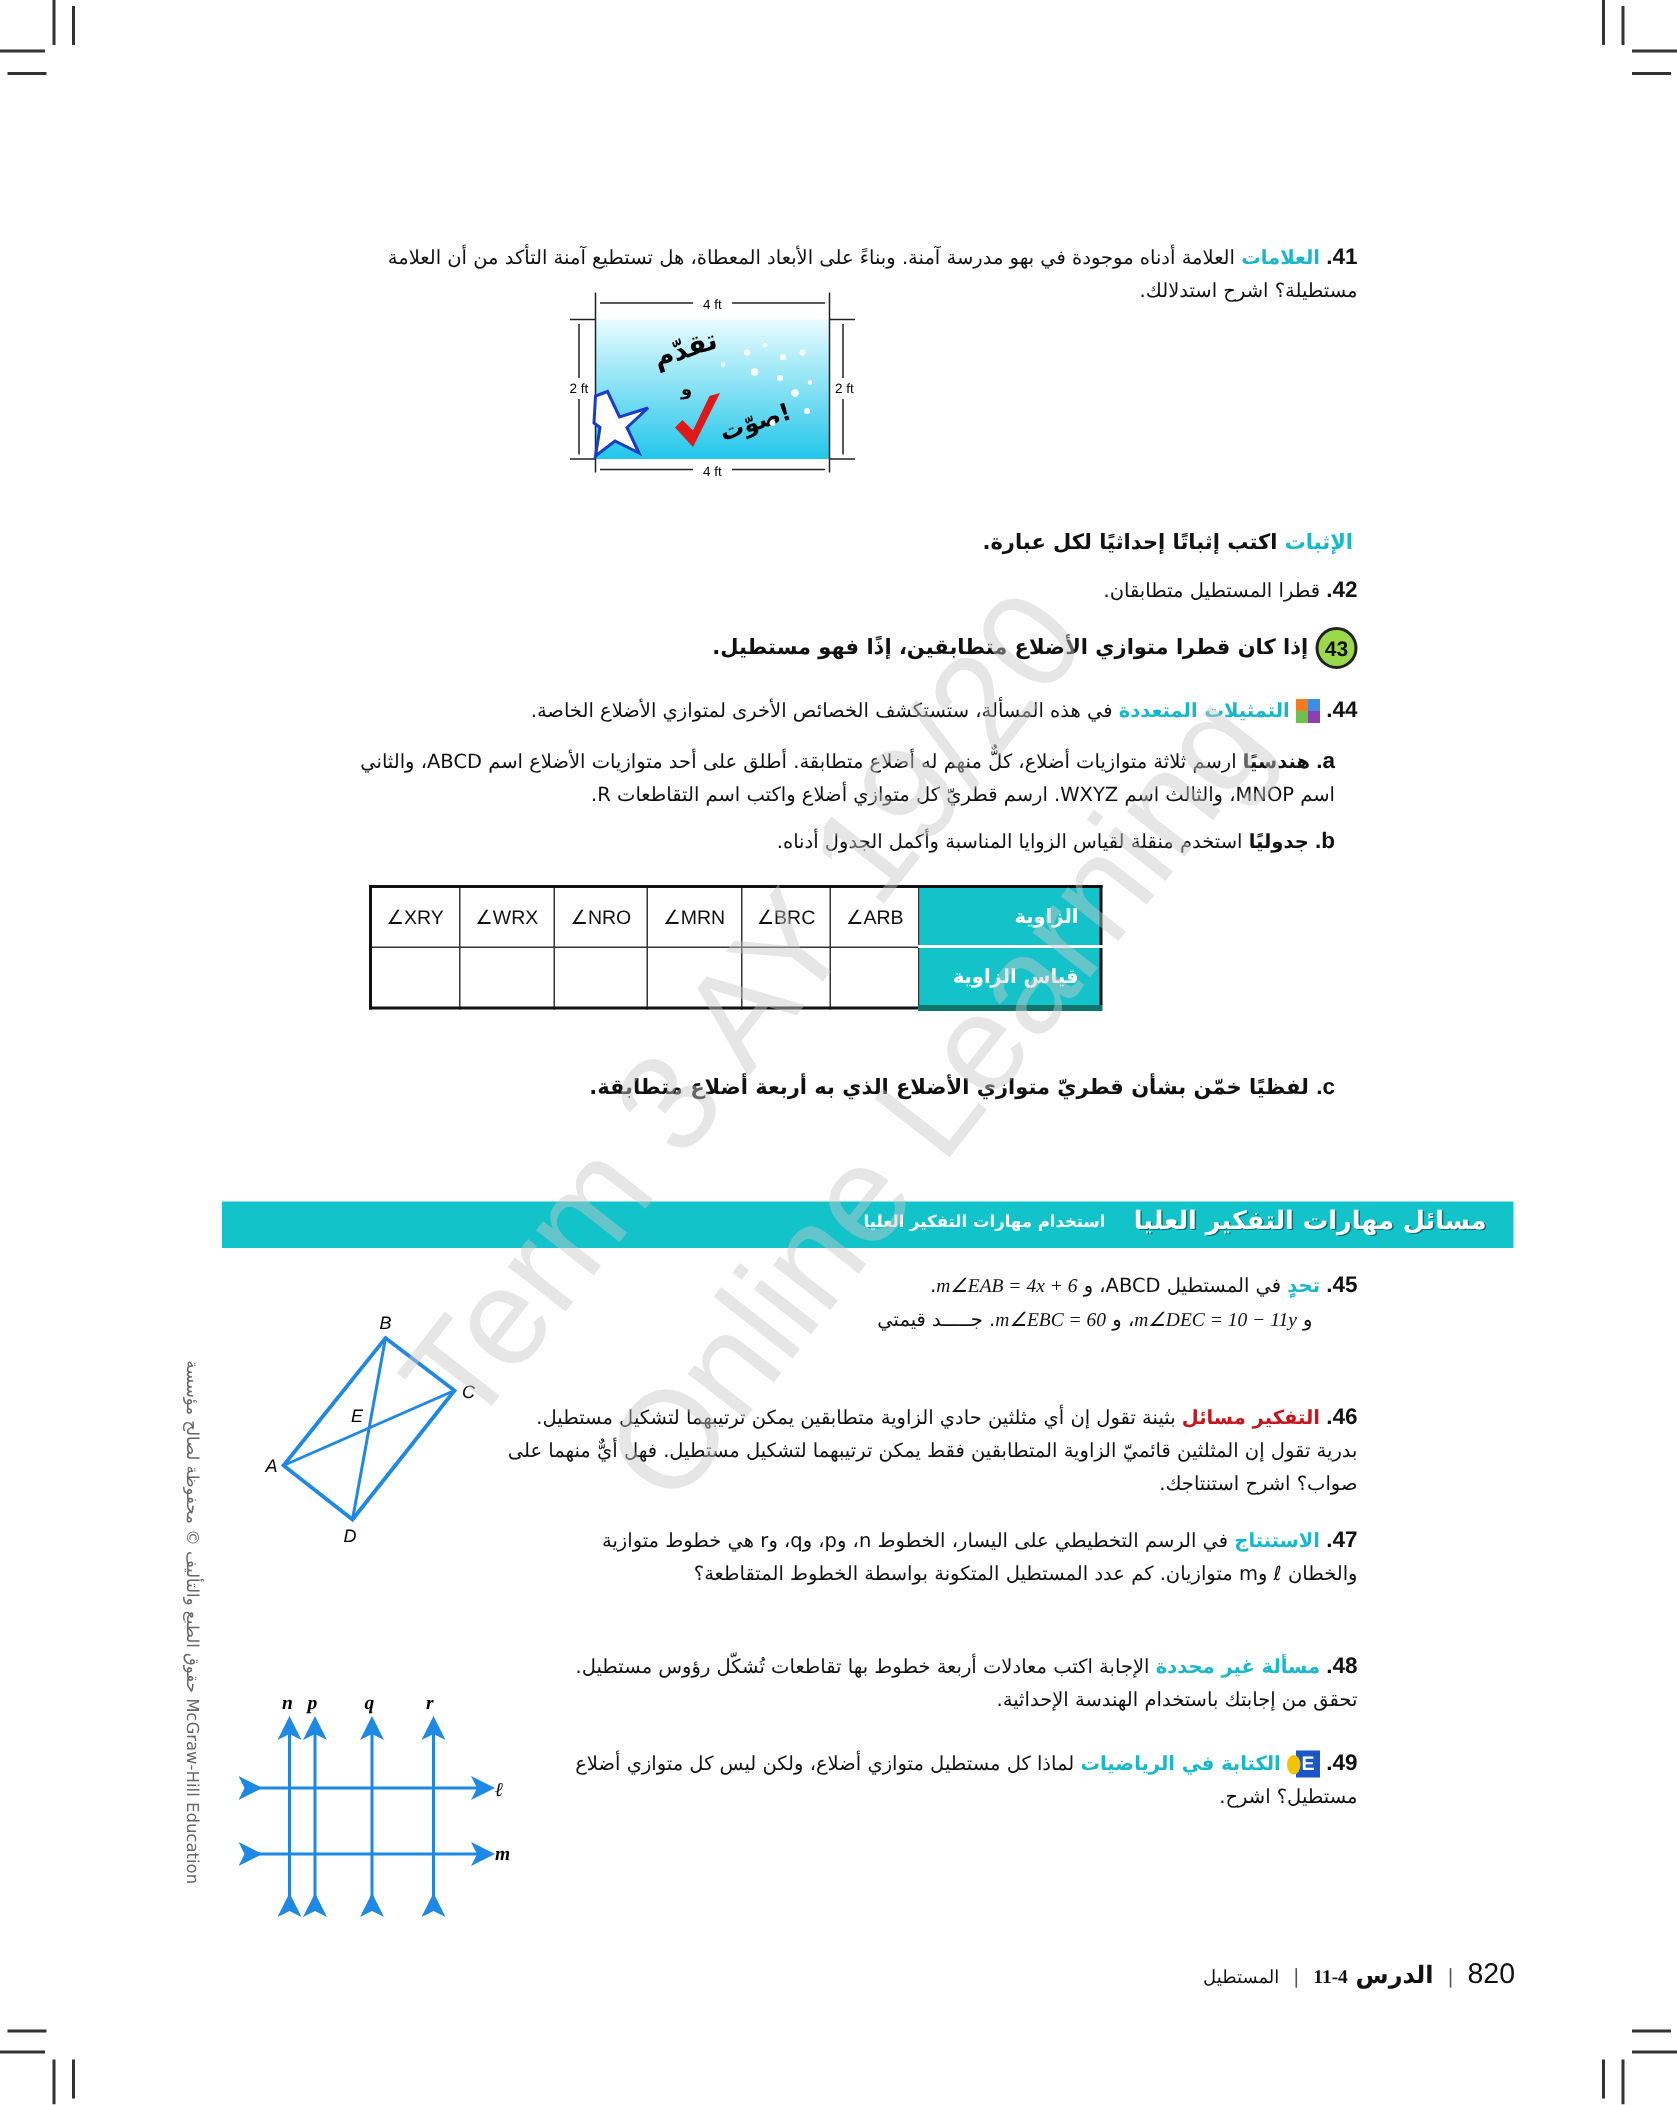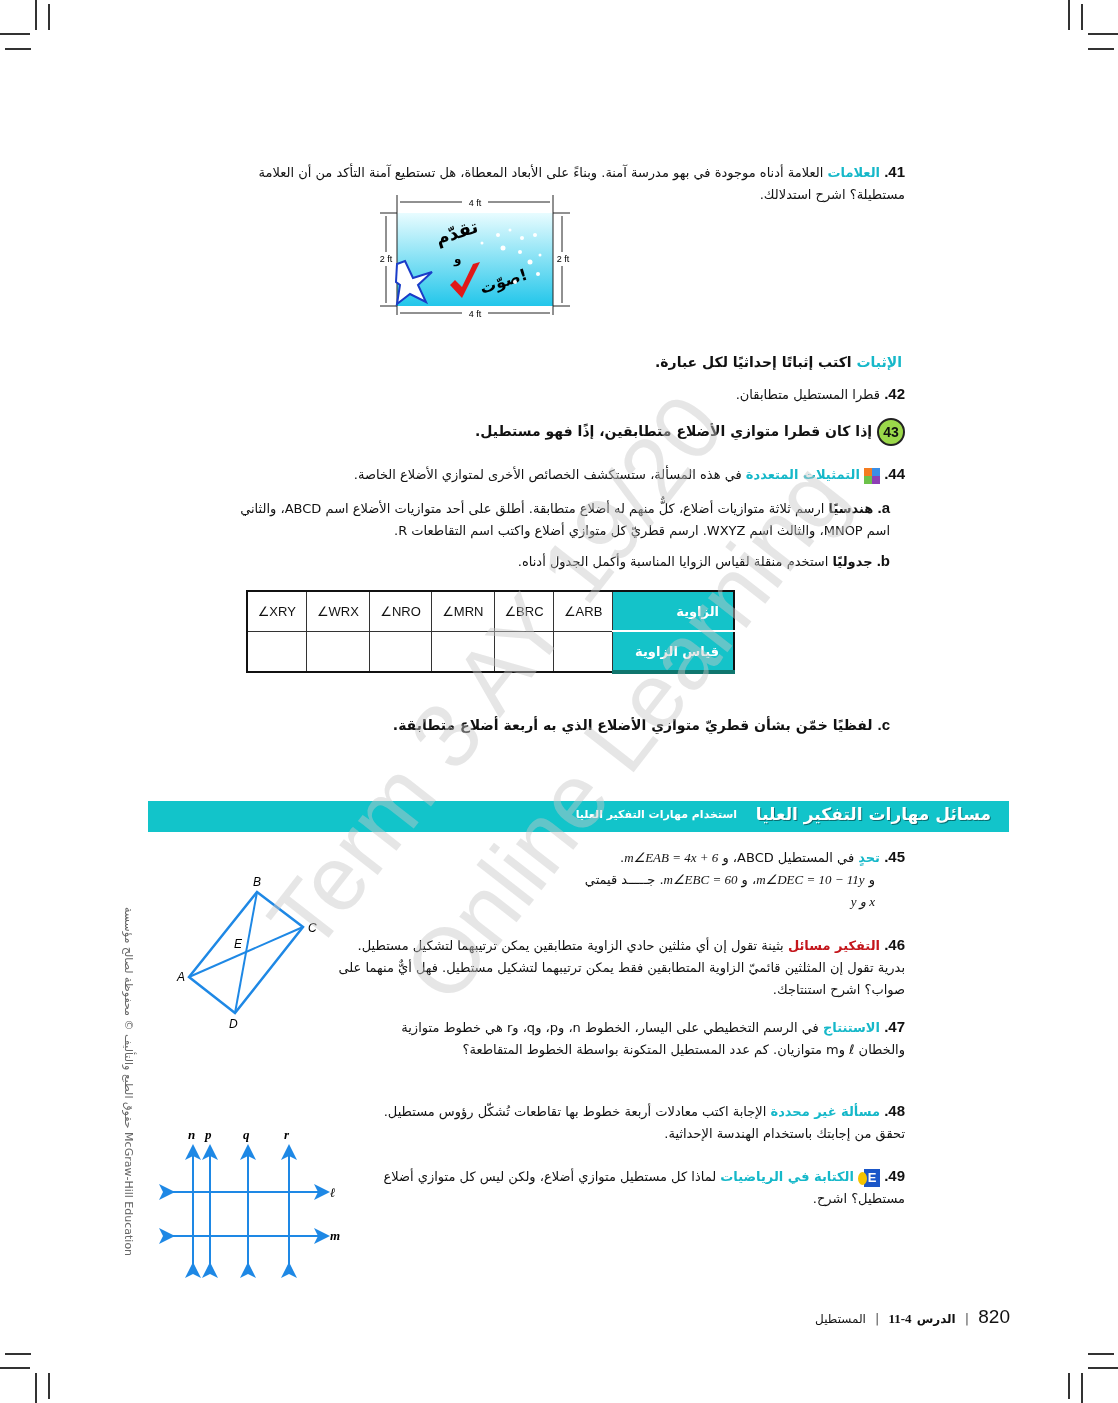--- a/index.html
+++ b/index.html
@@ -175,21 +175,20 @@
     <span class="num">45.</span>
     <span class="cyan">تحدٍ</span>
     <span>في المستطيل ABCD، و</span>
     <span class="math" dir="ltr">m∠EAB = 4x + 6</span>.
   </div>
   <div style="padding-right:30px">
     <span>و</span>
     <span class="math" dir="ltr">m∠DEC = 10 − 11y</span><span>، و</span>
     <span class="math" dir="ltr">m∠EBC = 60</span><span>. جـــــد قيمتي</span>
   </div>
-  <div class="math" style="padding-right:30px">x و y</div>
 </div>
 
 <svg class="abs" style="left:160px;top:865px" width="170" height="170">
   <polygon points="97,27 143,62 75,148 29,112" fill="none" stroke="#1e88e5" stroke-width="2.5"></polygon>
   <line x1="29" y1="112" x2="143" y2="62" stroke="#1e88e5" stroke-width="2"></line>
   <line x1="97" y1="27" x2="75" y2="148" stroke="#1e88e5" stroke-width="2"></line>
   <text x="93" y="21" font-size="12" font-style="italic" font-family="Liberation Sans, sans-serif">B</text>
   <text x="148" y="67" font-size="12" font-style="italic" font-family="Liberation Sans, sans-serif">C</text>
   <text x="17" y="116" font-size="12" font-style="italic" font-family="Liberation Sans, sans-serif">A</text>
   <text x="69" y="163" font-size="12" font-style="italic" font-family="Liberation Sans, sans-serif">D</text>
@@ -248,20 +247,20 @@
     <text x="93" y="19">q</text>
     <text x="134" y="19">r</text>
     <text x="180" y="77">ℓ</text>
     <text x="180" y="120">m</text>
   </g>
 </svg>
 
 <div class="abs" style="left:790px;top:1306px;width:220px;direction:rtl;text-align:right;">
   <span class="latin" style="font-weight:normal;font-size:19px;">820</span>
   <span style="color:#555;margin:0 4px;font-size:13px;">|</span>
-  <span class="bold" style="font-size:12px;">الدرس</span>
+  <span class="bold" style="font-size:16px;">الدرس</span>
   <span class="latin bold" style="font-size:13px;font-family:Liberation Serif, serif;" dir="ltr">11-4</span>
   <span style="color:#555;margin:0 4px;font-size:13px;">|</span>
   <span style="font-size:12px;">المستطيل</span>
 </div>
 
 <div class="watermark" style="left:160px;top:620px;">Term 3 AY 19/20</div>
 <div class="watermark" style="left:300px;top:680px;">Online Learning</div>
 
 </body></html>

